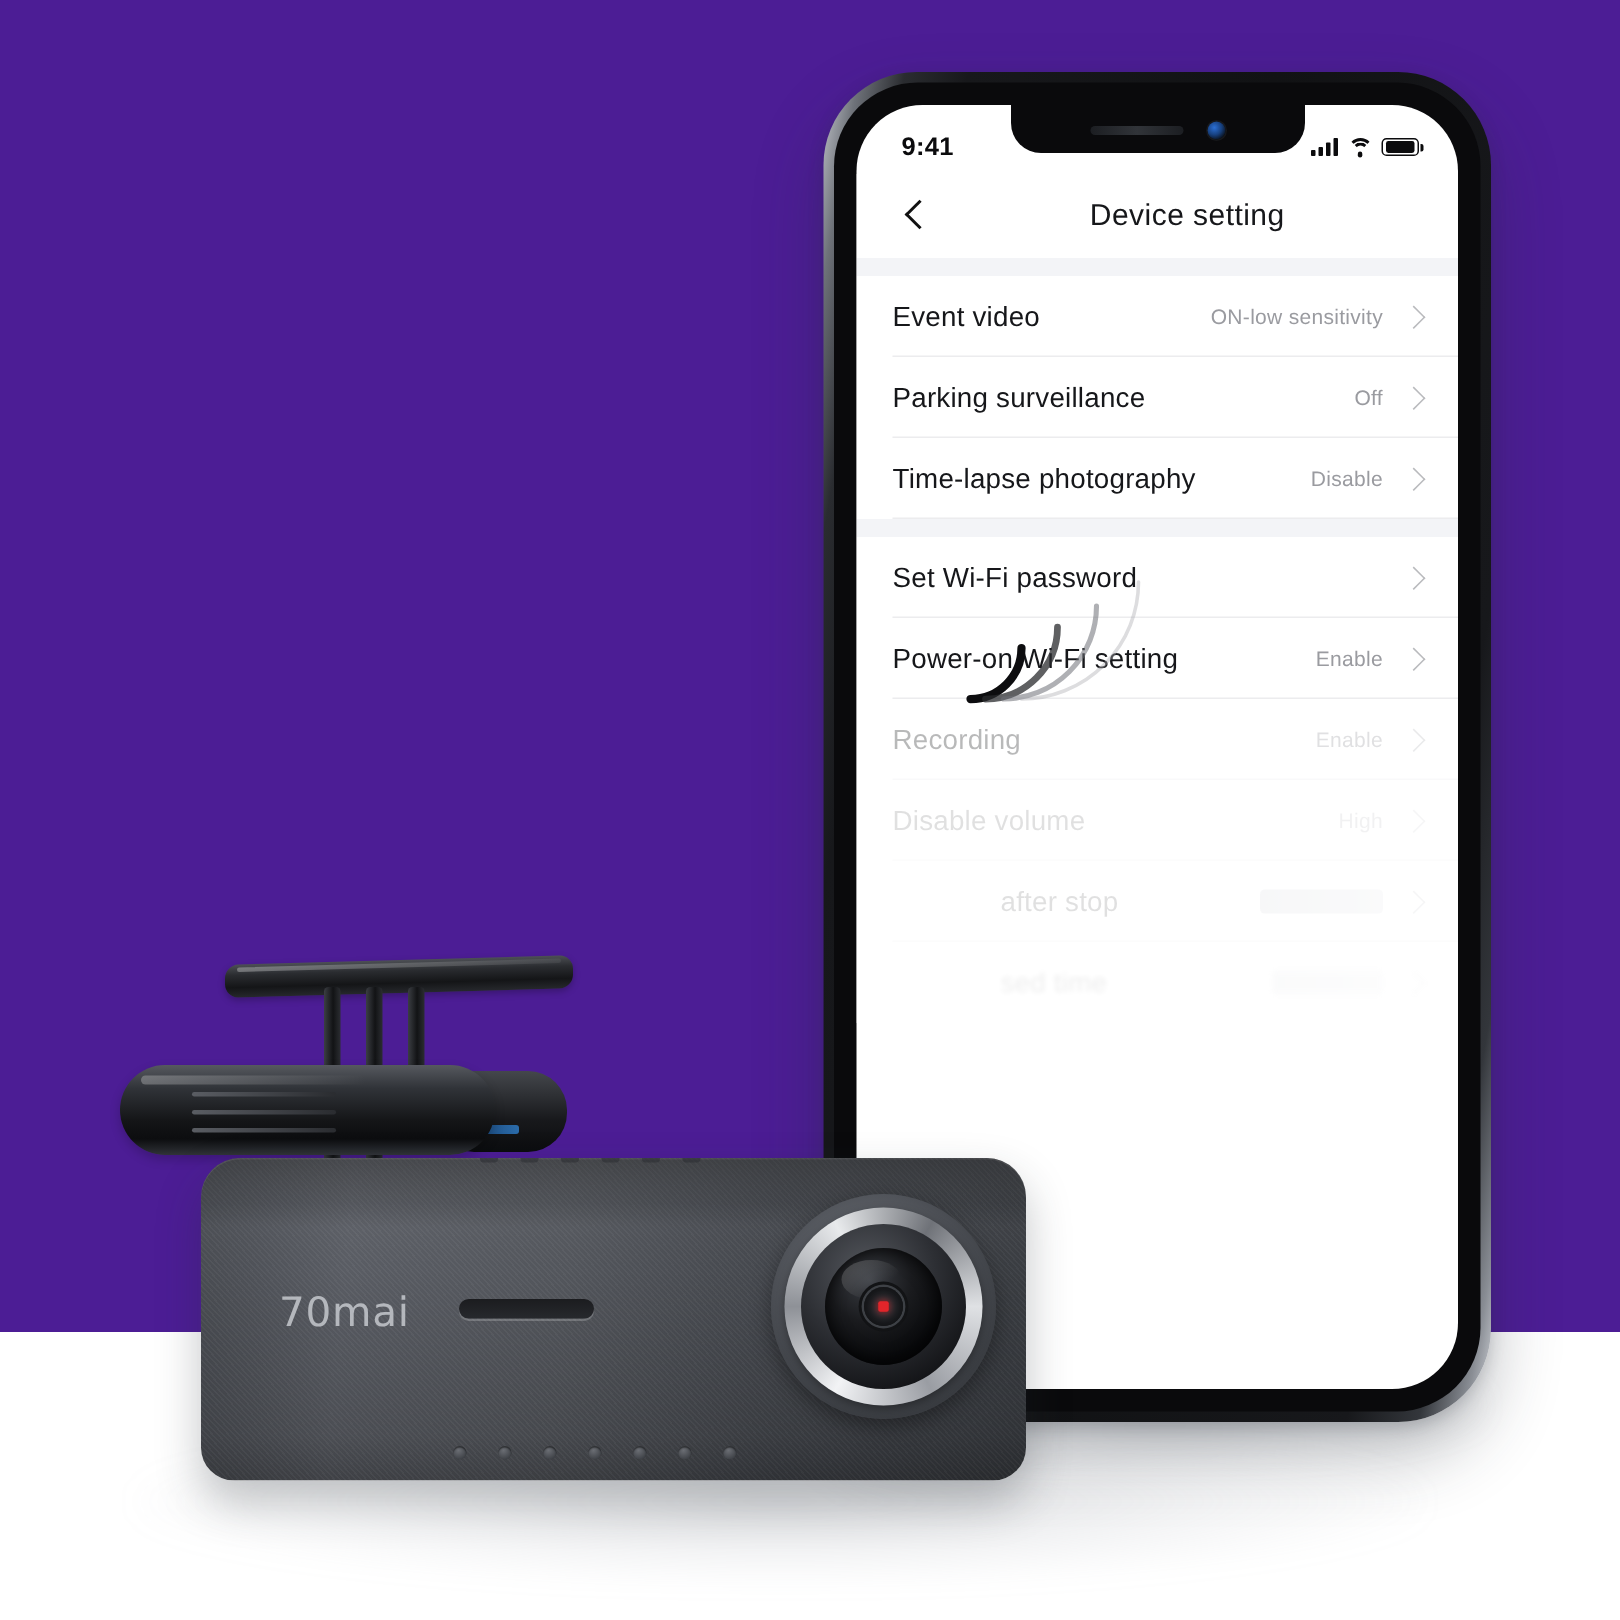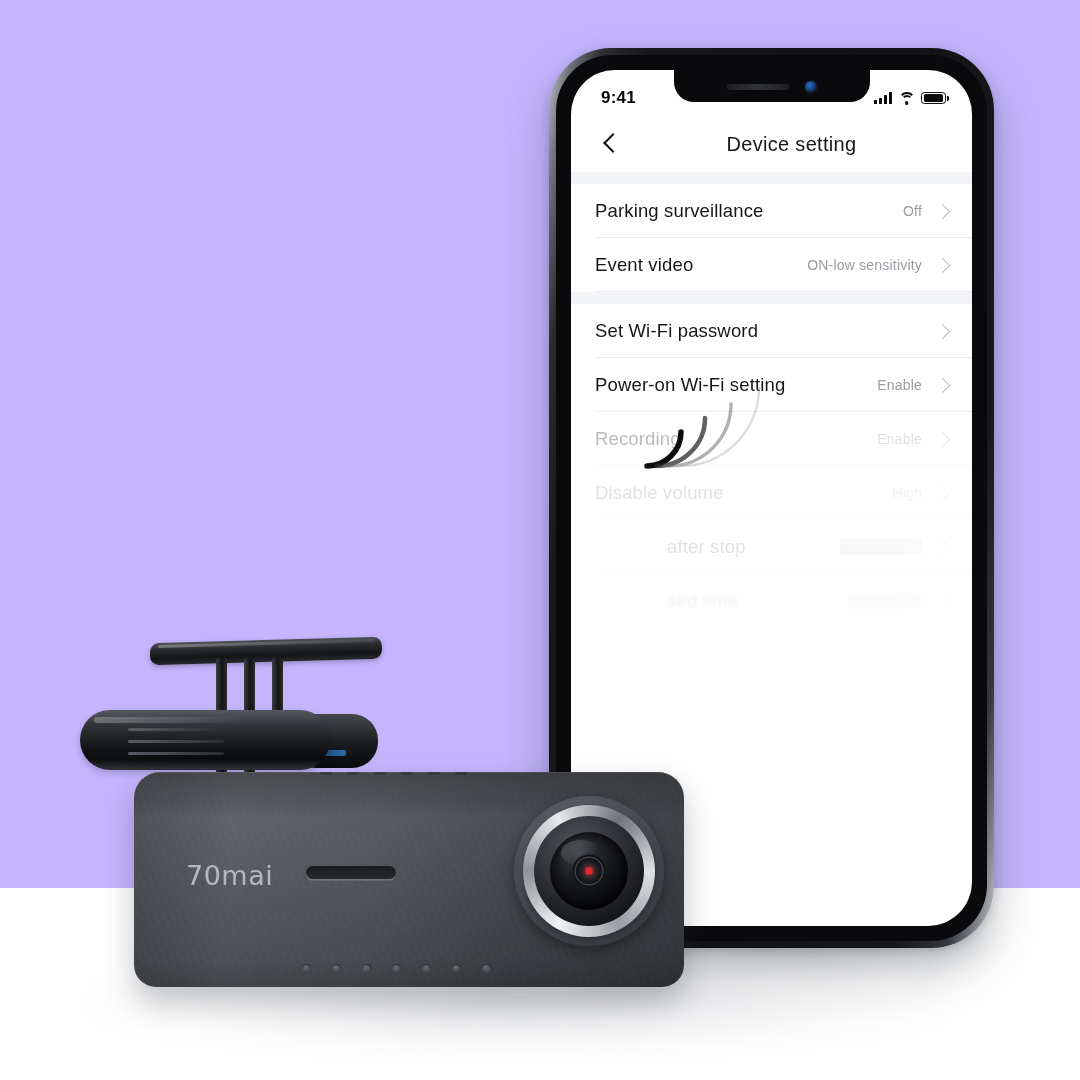--- a/index.html
+++ b/index.html
@@ -2,21 +2,21 @@
 <html><head>
 <meta charset="utf-8">
 <style>
   * { margin:0; padding:0; box-sizing:border-box; }
   html, body {
     width:1080px; height:1080px;
     background:#ffffff;
     font-family:"Liberation Sans", sans-serif;
     overflow:hidden;
   }
-  #stage { position:relative; width:1080px; height:888px; background:#c4b5fd; }
+  #stage { position:relative; width:1080px; height:888px; background:#4c1d95; }
 
   
   .floor-shadow{
     position:absolute; left:90px; top:965px; width:860px; height:90px;
     background:radial-gradient(ellipse at 50% 40%, rgba(120,125,135,.26) 0%, rgba(150,155,165,.12) 42%, rgba(255,255,255,0) 74%);
     filter:blur(9px);
   }
   .phone-shadow{
     position:absolute; left:560px; top:905px; width:430px; height:70px;
     background:radial-gradient(ellipse at 50% 45%, rgba(110,115,125,.3) 0%, rgba(150,155,165,.12) 50%, rgba(255,255,255,0) 78%);
@@ -270,30 +270,37 @@
           <div class="nav-back"></div>
           <div class="nav-title">Device setting</div>
         </div>
 
         <div style="position:absolute;top:102px;left:0;right:0;bottom:0;">
 
           <div class="band"></div>
 
           <div class="list">
             <div class="row">
+              <div class="row-label">Event video</div>
+              <div class="row-right">
+                <div class="row-value">ON-low sensitivity</div>
+                <div class="chev"></div>
+              </div>
+            </div>
+            <div class="row">
               <div class="row-label">Parking surveillance</div>
               <div class="row-right">
                 <div class="row-value">Off</div>
                 <div class="chev"></div>
               </div>
             </div>
             <div class="row">
-              <div class="row-label">Event video</div>
-              <div class="row-right">
-                <div class="row-value">ON-low sensitivity</div>
+              <div class="row-label">Time-lapse photography</div>
+              <div class="row-right">
+                <div class="row-value">Disable</div>
                 <div class="chev"></div>
               </div>
             </div>
           </div>
 
           <div class="band"></div>
 
           <div class="list">
             <div class="row">
               <div class="row-label">Set Wi-Fi password</div>

